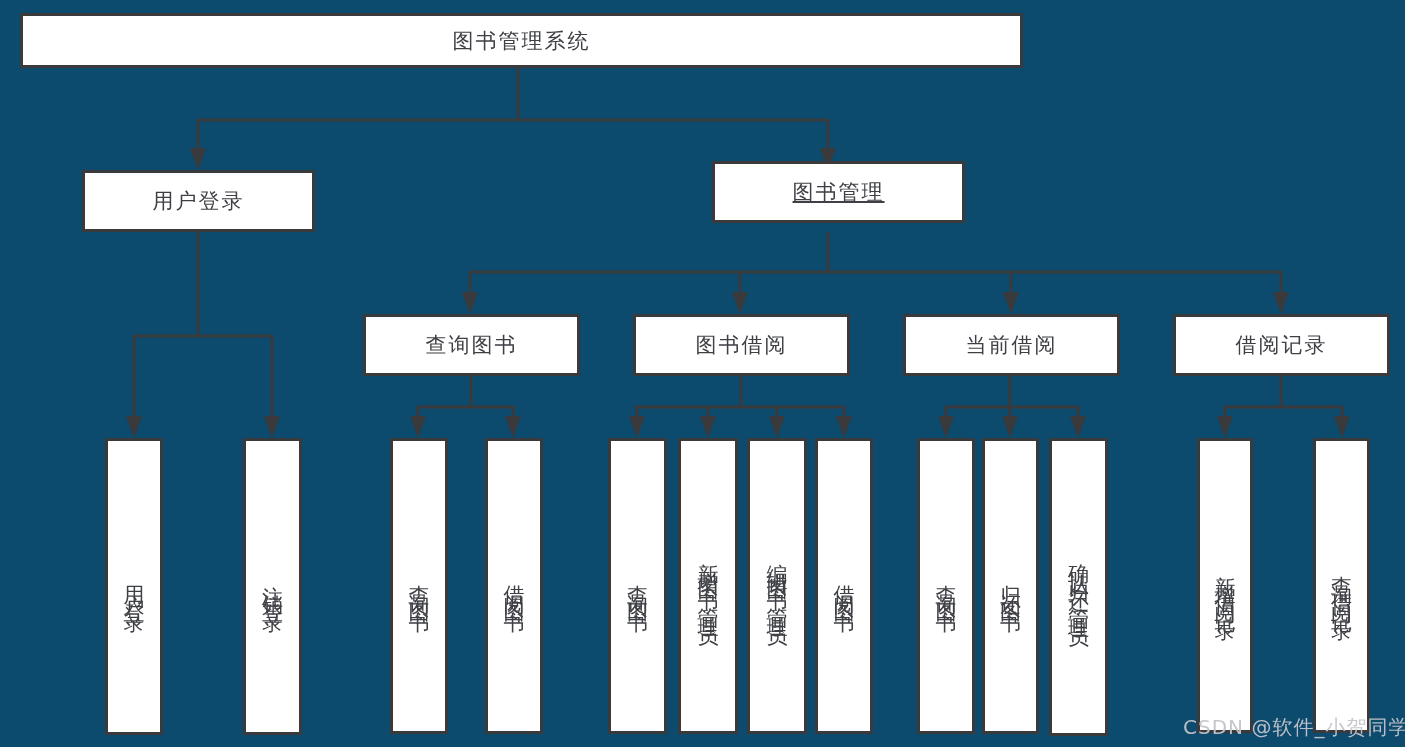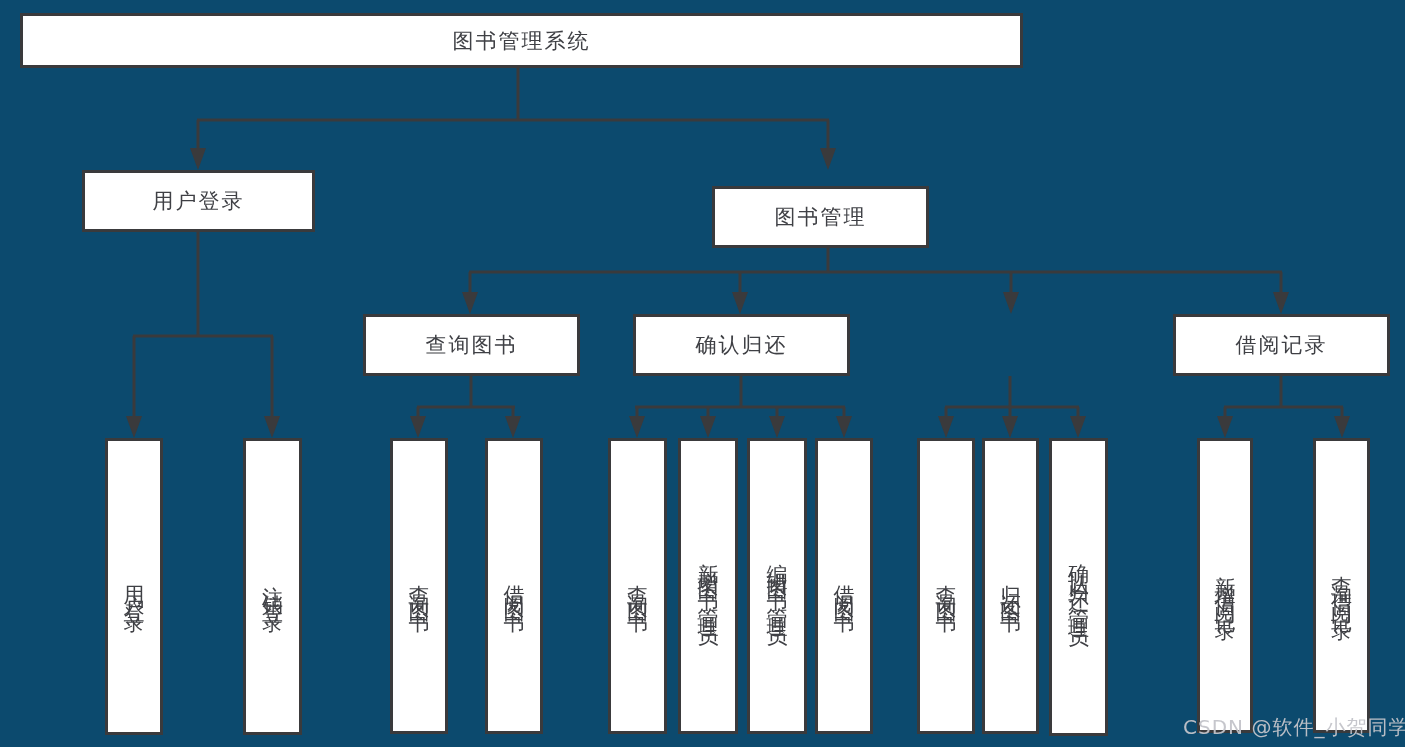--- a/index.html
+++ b/index.html
@@ -95,29 +95,32 @@
     </g>
   </svg>
 
   <div class="box" style="left:20px; top:13px; width:1003px; height:55px;">
     <span class="h-label">图书管理系统</span>
   </div>
 
   <div class="box" style="left:82px; top:170px; width:233px; height:62px;">
     <span class="h-label">用户登录</span>
   </div>
-  <div class="box" style="left:712px; top:186px; width:217px; height:62px;">
+  <div class="box" style="left:712px; top:161px; width:253px; height:62px;text-decoration:underline;">
     <span class="h-label">图书管理</span>
   </div>
 
   <div class="box" style="left:363px; top:314px; width:217px; height:62px;">
     <span class="h-label">查询图书</span>
   </div>
   <div class="box" style="left:633px; top:314px; width:217px; height:62px;">
-    <span class="h-label">确认归还</span>
+    <span class="h-label">图书借阅</span>
+  </div>
+  <div class="box" style="left:903px; top:314px; width:217px; height:62px;">
+    <span class="h-label">当前借阅</span>
   </div>
   <div class="box" style="left:1173px; top:314px; width:217px; height:62px;">
     <span class="h-label">借阅记录</span>
   </div>
 
   <div class="box v-box" style="left:105px; top:438px; width:58px; height:297px;">
     <span>用户登录</span>
   </div>
   <div class="box v-box" style="left:243px; top:438px; width:59px; height:297px;">
     <span>注销登录</span>

